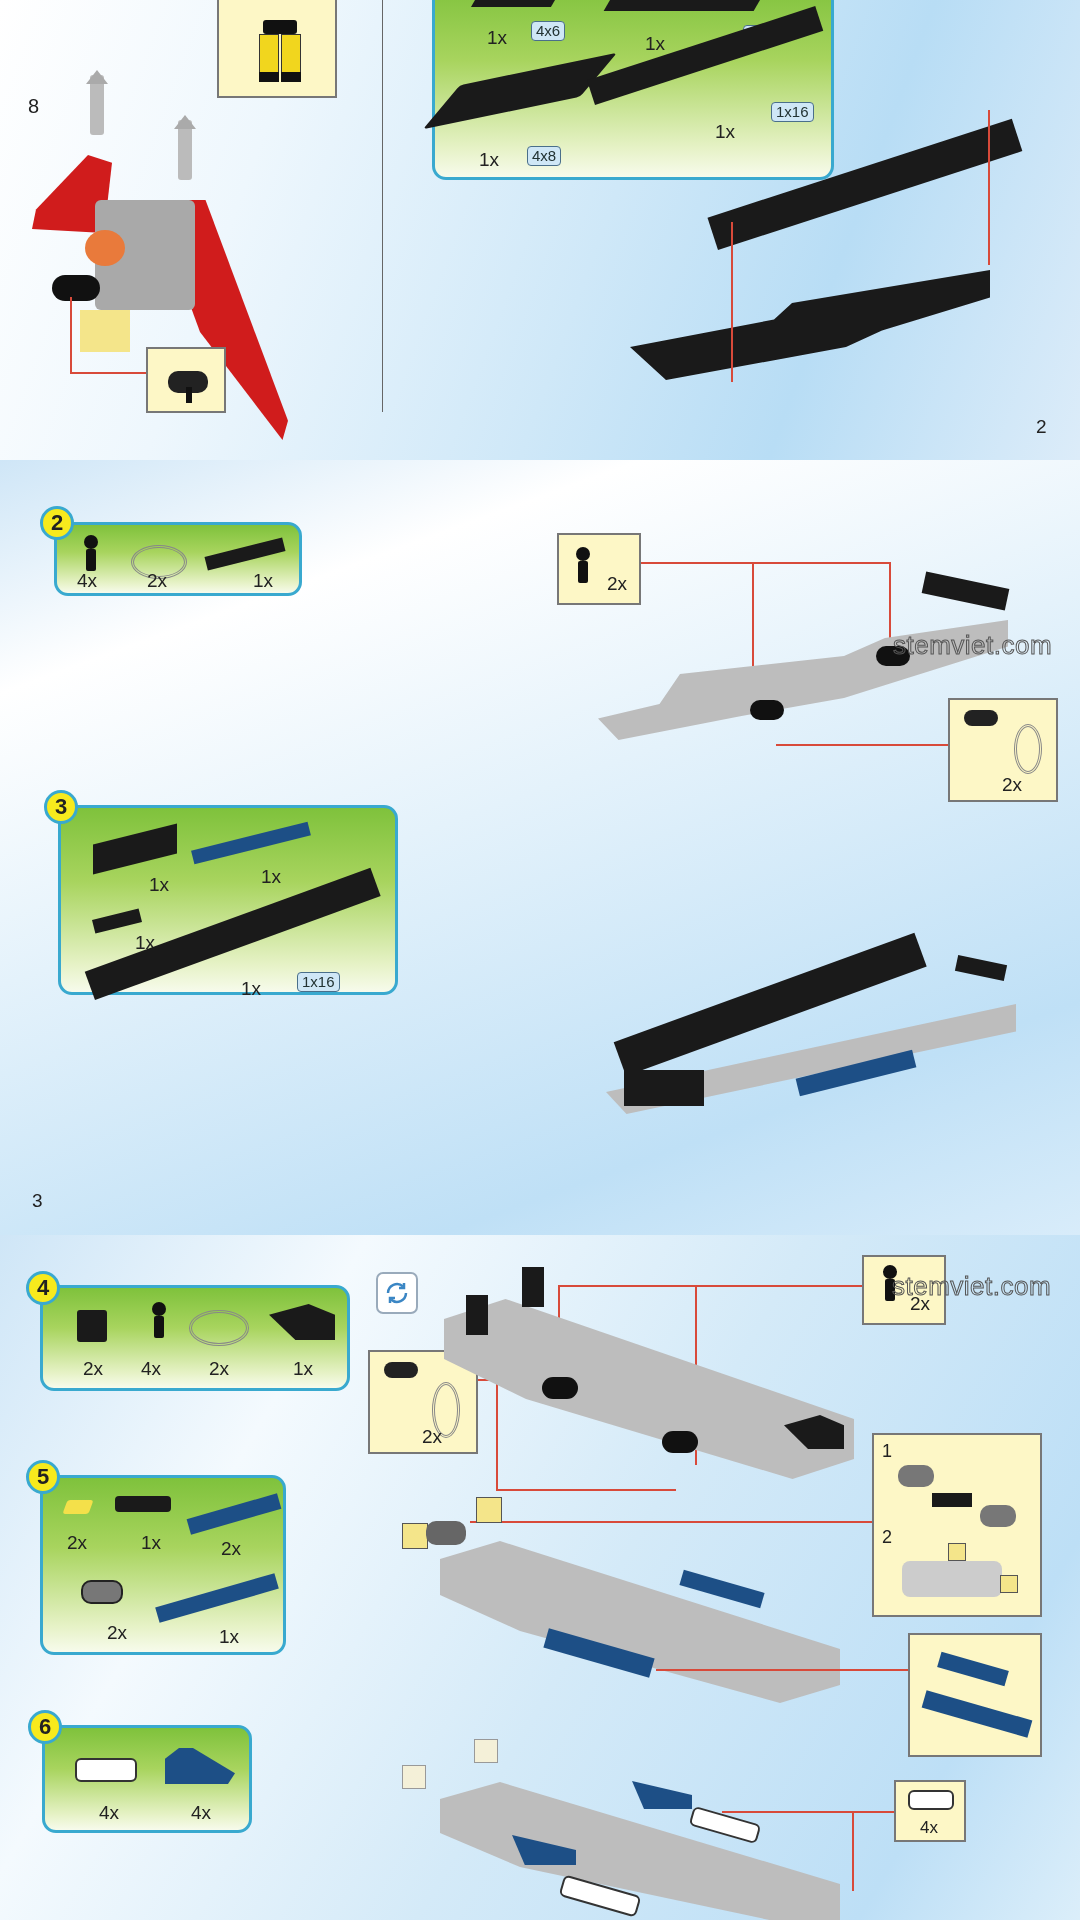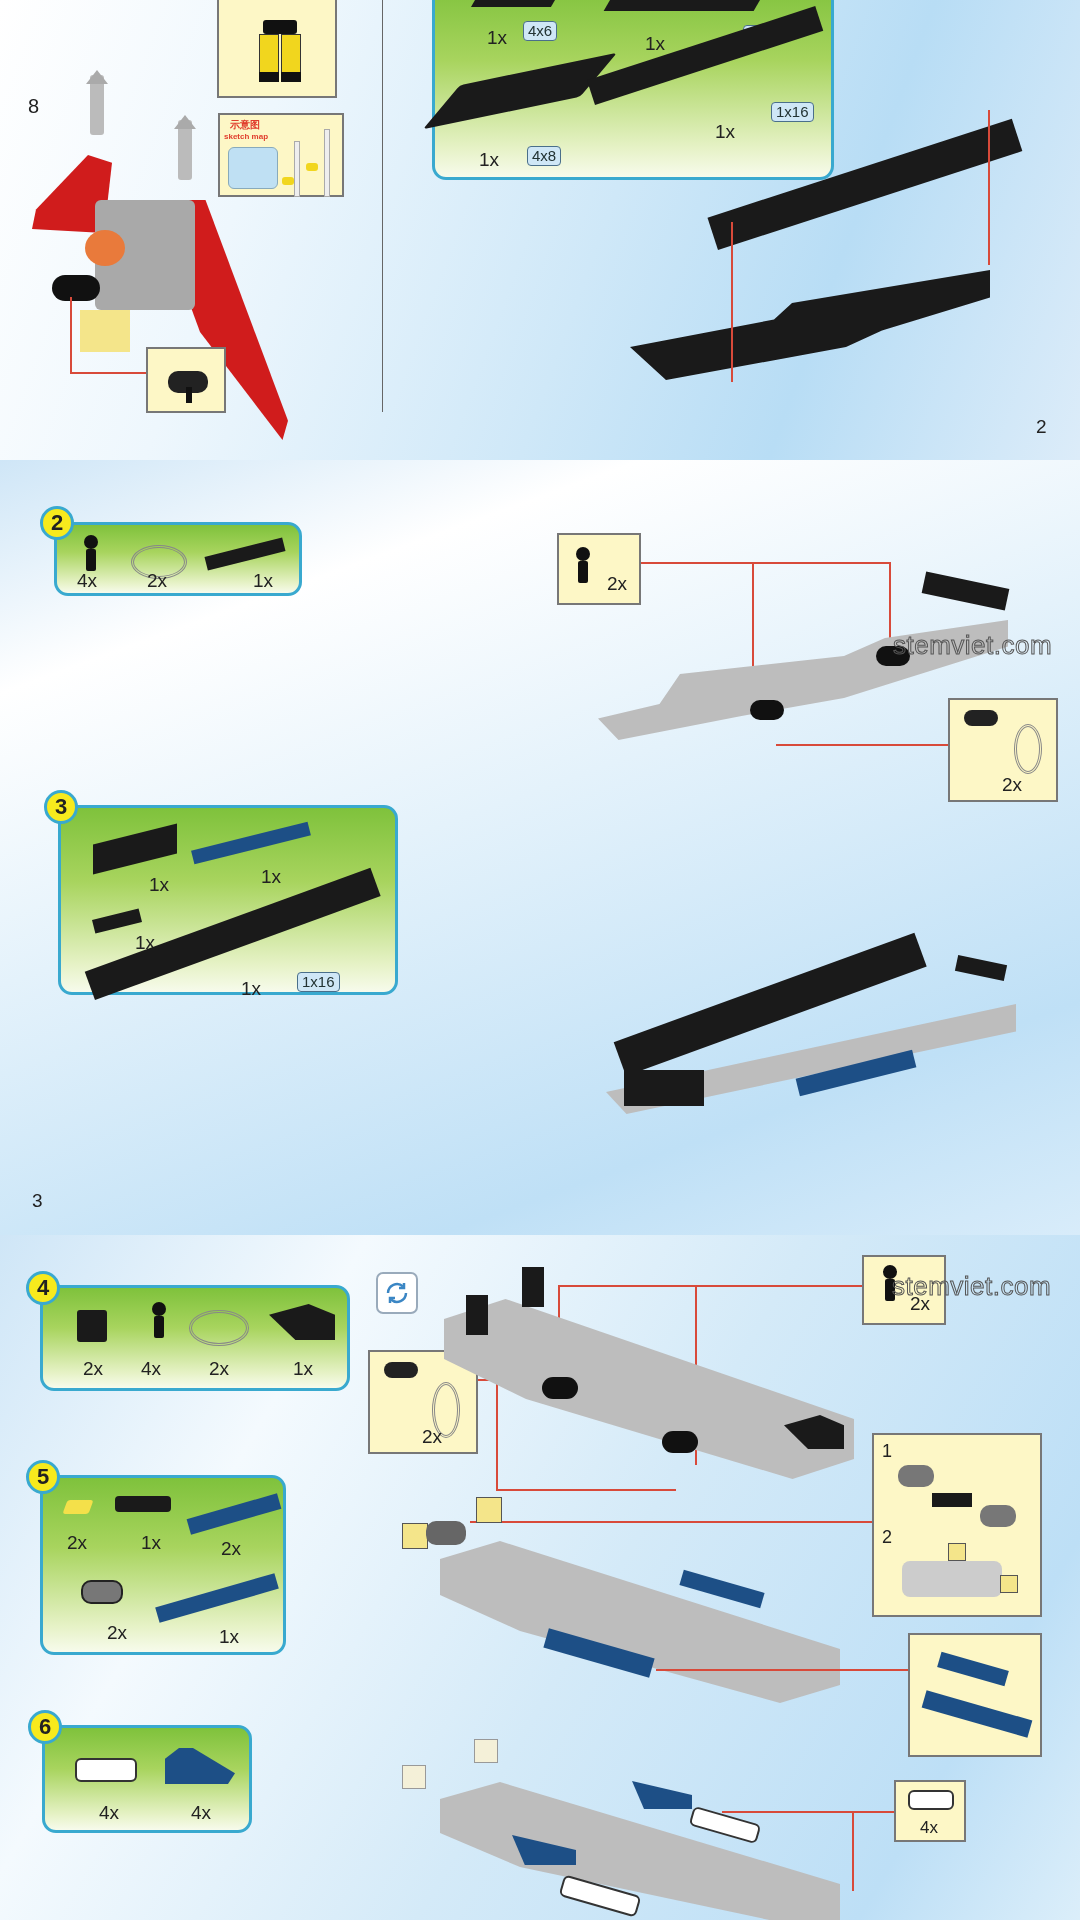--- a/index.html
+++ b/index.html
@@ -44,29 +44,20 @@
   <div class="callout" style="left:217px;top:-6px;width:120px;height:104px;">
     <div class="abs" style="left:38px;top:24px;width:46px;height:64px;">
       <div class="abs" style="left:6px;top:0;width:34px;height:14px;background:#111;border-radius:3px;"></div>
       <div class="abs" style="left:2px;top:14px;width:20px;height:42px;background:#f1d61e;border:1px solid #333;"></div>
       <div class="abs" style="left:24px;top:14px;width:20px;height:42px;background:#f1d61e;border:1px solid #333;"></div>
       <div class="abs" style="left:2px;top:52px;width:20px;height:10px;background:#111;"></div>
       <div class="abs" style="left:24px;top:52px;width:20px;height:10px;background:#111;"></div>
     </div>
   </div>
 
-  <div class="callout" style="left:218px;top:113px;width:126px;height:84px;">
-    <div class="cjk" style="left:10px;top:4px;">示意图</div>
-    <div class="cjk" style="left:4px;top:16px;font-size:8px;">sketch map</div>
-    <div class="abs" style="left:8px;top:32px;width:50px;height:42px;background:#bfe0f3;border-radius:6px;border:1px solid #8ab;"></div>
-    <div class="abs" style="left:74px;top:26px;width:6px;height:56px;background:#eee;border:1px solid #aaa;"></div>
-    <div class="abs" style="left:104px;top:14px;width:6px;height:68px;background:#eee;border:1px solid #aaa;"></div>
-    <div class="abs" style="left:86px;top:48px;width:12px;height:8px;background:#f1d61e;border-radius:3px;"></div>
-    <div class="abs" style="left:62px;top:62px;width:12px;height:8px;background:#f1d61e;border-radius:3px;"></div>
-  </div>
 
   <div class="pagenum" style="left:28px;top:95px;font-size:20px;">8</div>
 
   <div class="abs" style="left:30px;top:70px;width:260px;height:300px;">
     <div class="abs" style="left:60px;top:5px;width:14px;height:60px;background:#bbb;border-radius:3px;"></div>
     <div class="abs" style="left:56px;top:0;width:22px;height:14px;background:#aaa;clip-path:polygon(50% 0,100% 100%,0 100%);"></div>
     <div class="abs" style="left:148px;top:50px;width:14px;height:60px;background:#bbb;border-radius:3px;"></div>
     <div class="abs" style="left:144px;top:45px;width:22px;height:14px;background:#aaa;clip-path:polygon(50% 0,100% 100%,0 100%);"></div>
     <div class="abs" style="left:2px;top:85px;width:80px;height:78px;background:#d01c1c;clip-path:polygon(70% 0,100% 10%,90% 100%,0 95%,5% 70%);"></div>
     <div class="abs" style="left:148px;top:130px;width:110px;height:240px;background:#d01c1c;clip-path:polygon(0 0,25% 0,100% 92%,95% 100%,20% 55%,0 30%);"></div>
@@ -81,21 +72,21 @@
   <div class="callout" style="left:146px;top:347px;width:80px;height:66px;">
     <div class="abs" style="left:20px;top:22px;width:40px;height:22px;background:#222;border-radius:10px;"></div>
     <div class="abs" style="left:38px;top:38px;width:6px;height:16px;background:#111;"></div>
   </div>
 
   <div class="divider"></div>
 
   <div class="parts" style="left:432px;top:-20px;width:402px;height:200px;">
     <div class="brick-black" style="left:40px;top:10px;width:80px;height:14px;transform:skewX(-30deg);"></div>
     <div class="qty" style="left:52px;top:44px;">1x</div>
-    <div class="size-tag" style="left:88px;top:38px;">4x6</div>
+    <div class="size-tag" style="left:96px;top:38px;">4x6</div>
 
     <div class="brick-black" style="left:175px;top:6px;width:150px;height:22px;transform:skewX(-30deg);"></div>
     <div class="qty" style="left:210px;top:50px;">1x</div>
     <div class="size-tag" style="left:308px;top:42px;">6x8</div>
 
     <div class="brick-black" style="left:20px;top:86px;width:130px;height:44px;transform:skewX(-40deg) skewY(-14deg);border-radius:3px;"></div>
     <div class="qty" style="left:44px;top:166px;">1x</div>
     <div class="size-tag" style="left:92px;top:163px;">4x8</div>
 
     <div class="brick-black" style="left:160px;top:96px;width:240px;height:26px;transform:rotate(-18deg);transform-origin:left bottom;"></div>

